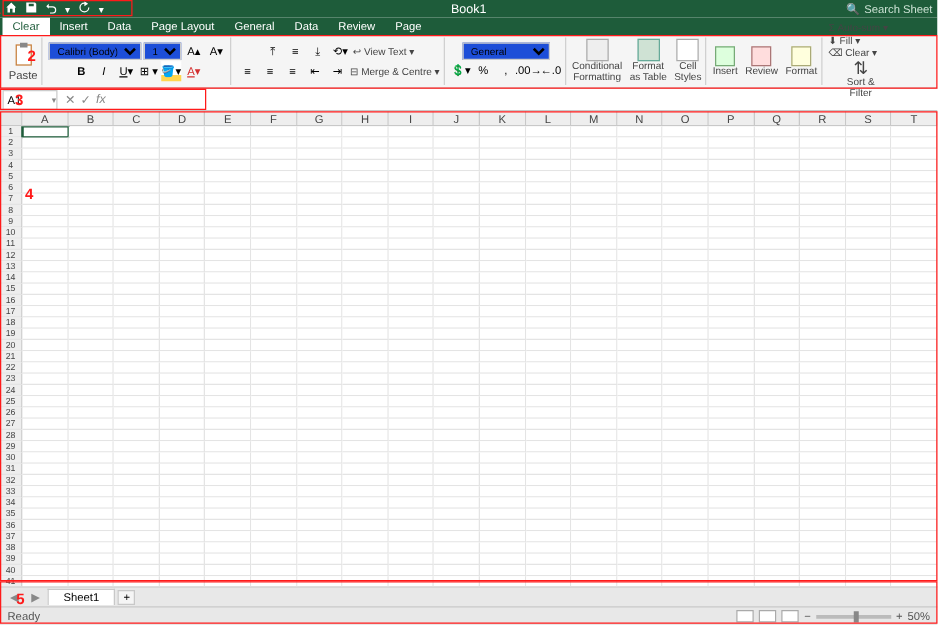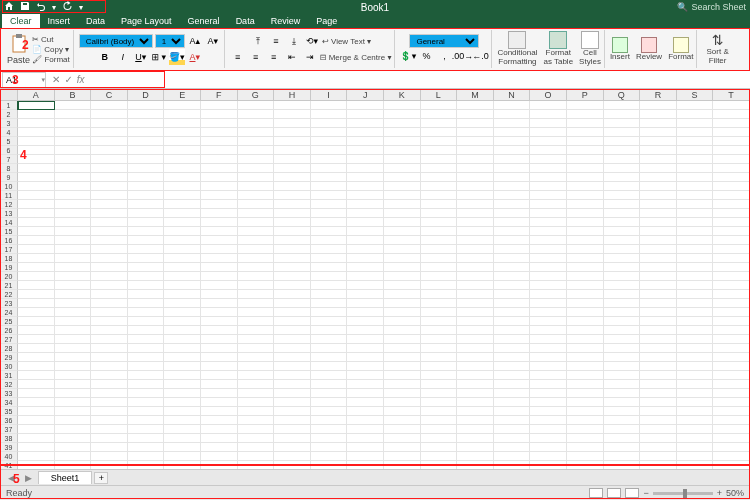--- a/index.html
+++ b/index.html
@@ -13,21 +13,21 @@
 
 .tabbar { height: 14px; background: #1e5c3a; display: flex; align-items: flex-end; padding-left: 2px; }
 .tab { color: #fff; font-size: 9px; padding: 2px 8px; cursor: pointer; }
 .tab.active { background: #fff; color: #1e5c3a; }
 
 .ribbon { height: 43px; background: #f5f5f5; border-bottom: 1px solid #c8c8c8; display: flex; align-items: center; padding: 2px 4px; gap: 2px; font-size: 9px; color: #444; position: relative; }
 .ribbon .group { display: flex; flex-direction: column; align-items: center; padding: 0 3px; border-right: 1px solid #d0d0d0; height: 100%; justify-content: center; }
 .ribbon .row { display: flex; gap: 2px; align-items: center; }
 .ribbon .col { display: flex; flex-direction: column; gap: 1px; font-size: 8px; }
 .ribbon .paste-big { display: flex; flex-direction: column; align-items: center; gap: 1px; }
-.ribbon select, .ribbon input[type=text] { font-size: 8px; height: 14px; border: 1px solid #ccc; background: #0ea5e9; padding: 0 2px; }
+.ribbon select, .ribbon input[type=text] { font-size: 8px; height: 14px; border: 1px solid #ccc; background: #1d4ed8; padding: 0 2px; }
 .ribbon .btn { width: 16px; height: 16px; display: inline-flex; align-items: center; justify-content: center; border: none; background: transparent; cursor: pointer; font-size: 9px; }
 .ribbon .lbl-btn { text-align: center; font-size: 8px; line-height: 1.1; }
 
 .formulabar { height: 18px; border-bottom: 1px solid #c8c8c8; display: flex; align-items: center; font-size: 10px; }
 .namebox { width: 44px; height: 16px; border: 1px solid #ccc; margin: 0 2px; padding-left: 3px; font-size: 9px; display: flex; align-items: center; background: #fff; }
 .fx-controls { display: flex; gap: 4px; padding: 0 4px; align-items: center; color: #888; }
 .fx-input { flex: 1; border: none; outline: none; font-size: 9px; padding-left: 4px; }
 
 .gridwrap { position: relative; height: 380px; overflow: hidden; }
 .colhdrs { display: flex; height: 12px; background: #eee; border-bottom: 1px solid #c8c8c8; }
@@ -93,25 +93,20 @@
 
 <div class="ribbon">
   <div class="group">
     <div class="row">
       <div class="paste-big">
         <svg width="16" height="20" viewBox="0 0 16 20">
             <rect x="2" y="2" width="12" height="16" fill="#fff" stroke="#c77f3b"></rect>
             <rect x="5" y="0" width="6" height="4" fill="#888"></rect>
           </svg>
         <span>Paste</span>
-      </div>
-      <div class="col">
-        <span>✂ <span>Cut</span></span>
-        <span>📄 <span>Copy</span> ▾</span>
-        <span>🖌 <span>Format</span></span>
       </div>
     </div>
   </div>
   <div class="group">
     <div class="row">
       <select style="width:74px"><option>Calibri (Body)</option></select>
       <select style="width:30px"><option>12</option></select>
       <button class="btn">A▴</button>
       <button class="btn">A▾</button>
     </div>
@@ -168,20 +163,25 @@
     </div>
   </div>
   <div class="group">
     <div class="row" style="gap:6px">
       <div class="lbl-btn"><div style="width:16px;height:16px;border:1px solid #7a7;background:#dfd;margin:0 auto"></div><span>Insert</span></div>
       <div class="lbl-btn"><div style="width:16px;height:16px;border:1px solid #a77;background:#fdd;margin:0 auto"></div><span>Review</span></div>
       <div class="lbl-btn"><div style="width:16px;height:16px;border:1px solid #aa7;background:#ffd;margin:0 auto"></div><span>Format</span></div>
     </div>
   </div>
   <div class="group" style="border-right:none">
+    <div class="col" style="font-size:8px">
+      <span>Σ <span>Auto-sum</span> ▾</span>
+      <span>⬇ <span>Fill</span> ▾</span>
+      <span>⌫ <span>Clear</span> ▾</span>
+    </div>
     <div class="lbl-btn" style="margin-left:4px"><div style="font-size:14px">⇅</div><span style="white-space:pre">Sort &amp;
 Filter</span></div>
   </div>
 </div>
 
 <div class="formulabar">
   <div class="namebox">
       <span>A1</span>
       <span style="margin-left:auto;color:#888;font-size:7px">▾</span>
     </div>

